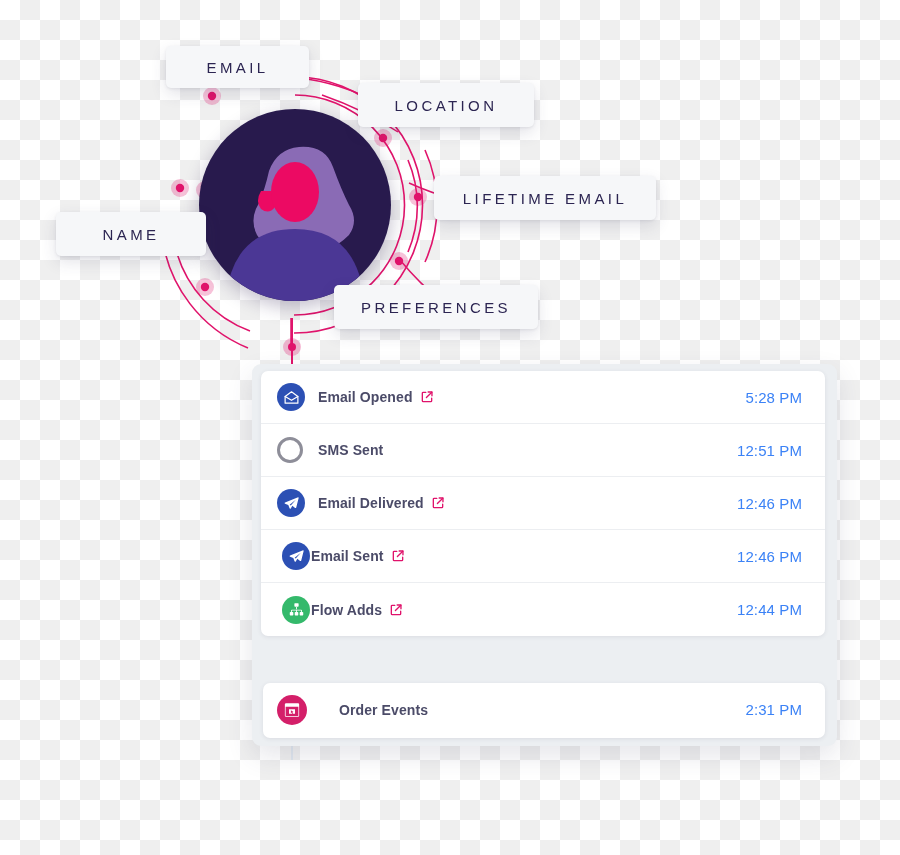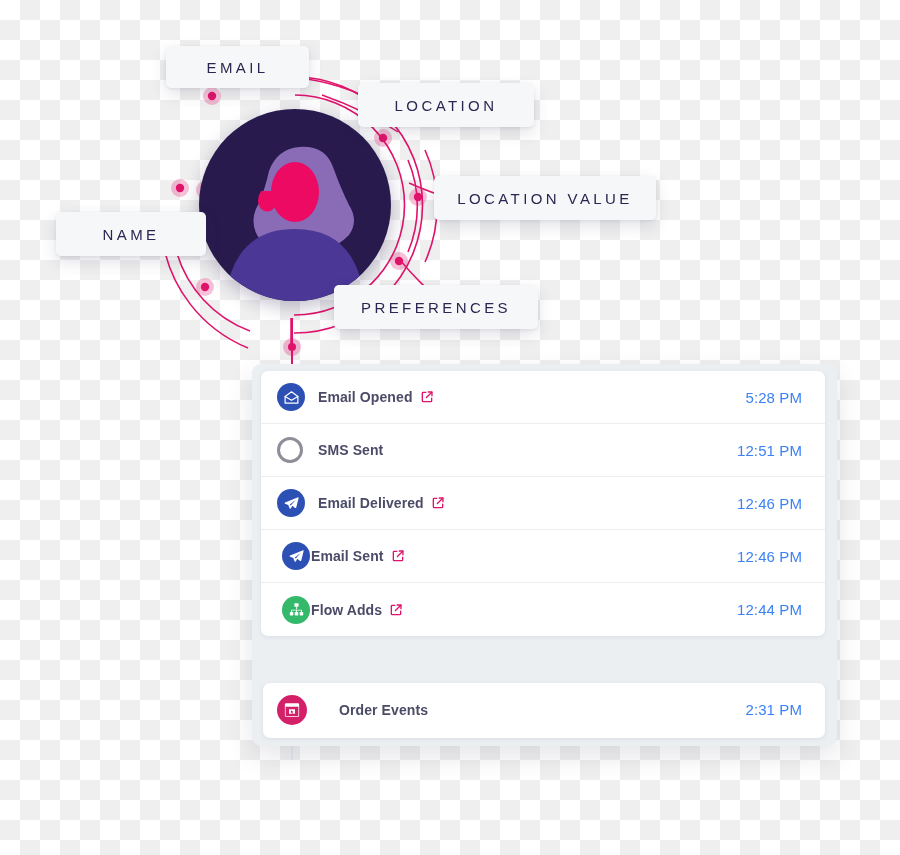--- a/index.html
+++ b/index.html
@@ -202,21 +202,21 @@
         <ellipse cx="96" cy="83" rx="24" ry="30" fill="#ec0a63"></ellipse>
 
         <path d="M96 120 Q145 120 160 165 Q165 184 160 192 L32 192
                  Q26 182 32 164 Q47 120 96 120 Z" fill="#4b3795"></path>
       </svg>
     </div>
   </div>
 
   <div class="chip chip-email">EMAIL</div>
   <div class="chip chip-location">LOCATION</div>
-  <div class="chip chip-lifetime">LOCATION VALUE</div>
+  <div class="chip chip-lifetime">LIFETIME EMAIL</div>
   <div class="chip chip-name">NAME</div>
   <div class="chip chip-prefs">PREFERENCES</div>
 
   <div class="tl-line-top"></div>
   <div class="tl-dot"></div>
   <div class="tl-line"></div>
 
   <div class="panel">
     <div class="card card-main" id="card-main">
         <div class="row">

